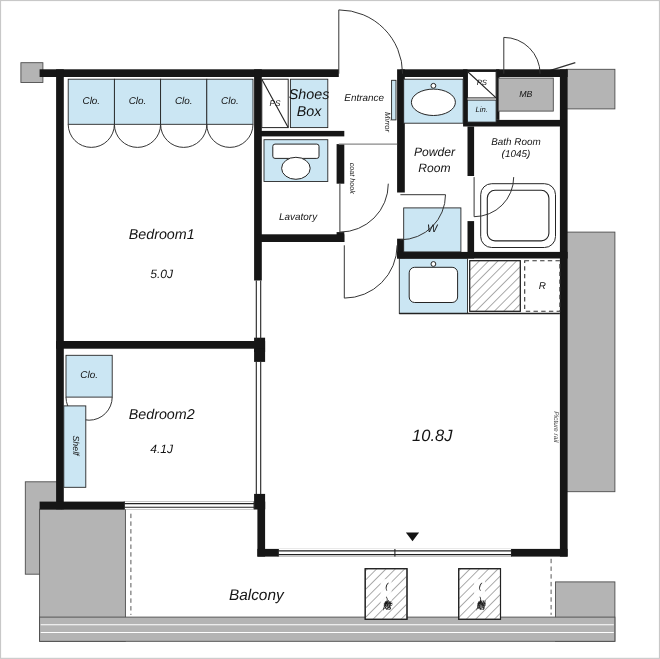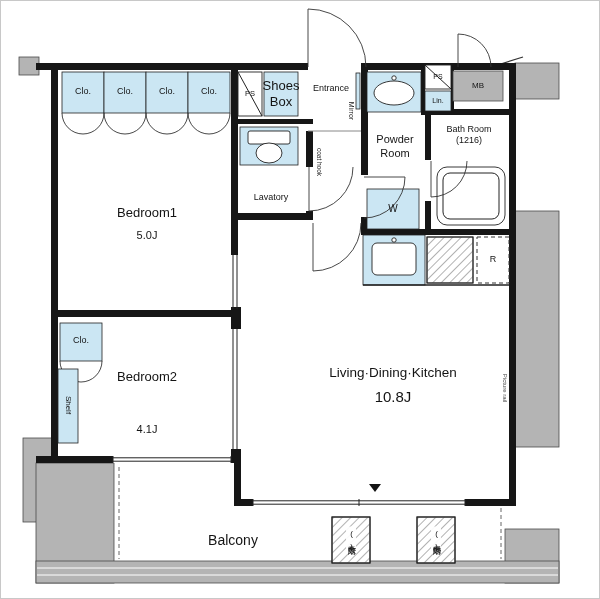--- a/index.html
+++ b/index.html
@@ -1,17 +1,17 @@
 <!DOCTYPE html>
 <html style="--fixture-blue: #cbe6f3; --wall-black: #161616; --concrete-gray: #b4b4b4;"><head>
 <meta charset="utf-8">
 <style>
   * { margin:0; padding:0; box-sizing:border-box; }
   html,body { background:#ffffff; font-family:"Liberation Sans","DejaVu Sans",sans-serif; }
-  #plan { position:relative; width:600px; height:599px; background:#fff; border:1px solid #c8c8c8; overflow:hidden; }
+  #plan { position:relative; width:600px; height:599px; background:#fff; border:1px solid #c8c8c8; overflow:hidden;font-style:italic; }
   #plan svg { position:absolute; left:0; top:0; }
   .label { position:absolute; transform:translate(-50%,-50%); white-space:pre-line; text-align:center;
            color:#141414; line-height:1.25; }
   .v  { writing-mode:vertical-rl; text-orientation:mixed; }
   .vj { writing-mode:vertical-rl; text-orientation:upright; background:rgba(255,255,255,.92); padding:2px 0; letter-spacing:1px; }
   .blue { fill:var(--fixture-blue,#cbe6f3); stroke:#222; stroke-width:.8; }
   .grayb { fill:var(--concrete-gray,#b4b4b4); stroke:#4a4a4a; stroke-width:.8; }
   .wall { fill:var(--wall-black,#161616); }
   .fix  { fill:#fff; stroke:#222; stroke-width:.9; }
   .thin { stroke:#222; stroke-width:1; fill:none; }
@@ -204,33 +204,32 @@
 <span class="label" style="left:166px; top:91px;  font-size:9px">Clo.</span>
 <span class="label" style="left:208px; top:91px;  font-size:9px">Clo.</span>
 <span class="label" style="left:249px; top:93px;  font-size:7.5px">PS</span>
 <span class="label" style="left:280px; top:93px;  font-size:13px">Shoes
 Box</span>
 <span class="label" style="left:330px; top:88px;  font-size:9px">Entrance</span>
 <span class="label v" style="left:350px; top:110px; font-size:7px">Mirror</span>
 <span class="label" style="left:394px; top:146px; font-size:11px">Powder
 Room</span>
 <span class="label" style="left:468px; top:134px; font-size:9px">Bath Room
-(1216)</span>
+(1045)</span>
 <span class="label" style="left:437px; top:76px;  font-size:7px">PS</span>
 <span class="label" style="left:437px; top:100px; font-size:7px">Lin.</span>
 <span class="label" style="left:477px; top:85px;  font-size:8px">MB</span>
 <span class="label" style="left:270px; top:197px; font-size:9px">Lavatory</span>
 <span class="label v" style="left:318px; top:161px; font-size:6.5px">coat hook</span>
 <span class="label" style="left:392px; top:208px; font-size:10px">W</span>
 <span class="label" style="left:492px; top:259px; font-size:9px">R</span>
 <span class="label" style="left:146px; top:212px; font-size:13px">Bedroom1</span>
-<span class="label" style="left:146px; top:235px; font-size:11px">5.0J</span>
+<span class="label" style="left:146px; top:250px; font-size:11px">5.0J</span>
 <span class="label" style="left:146px; top:376px; font-size:13px">Bedroom2</span>
-<span class="label" style="left:146px; top:429px; font-size:11px">4.1J</span>
-<span class="label" style="left:392px; top:372px; font-size:13.5px">Living·Dining·Kitchen</span>
+<span class="label" style="left:146px; top:409px; font-size:11px">4.1J</span>
 <span class="label" style="left:392px; top:396px; font-size:15px">10.8J</span>
 <span class="label" style="left:80px;  top:340px; font-size:9px">Clo.</span>
 <span class="label v" style="left:67px; top:404px; font-size:8px">Shelf</span>
 <span class="label" style="left:232px; top:540px; font-size:14px">Balcony</span>
 <span class="label vj" style="left:350px; top:539px; font-size:8px">(奇数階)</span>
 <span class="label vj" style="left:435px; top:539px; font-size:8px">(偶数階)</span>
 <span class="label v" style="left:503px; top:387px; font-size:6px; color:#444">Picture rail</span>
 </div>
 
 </body></html>

